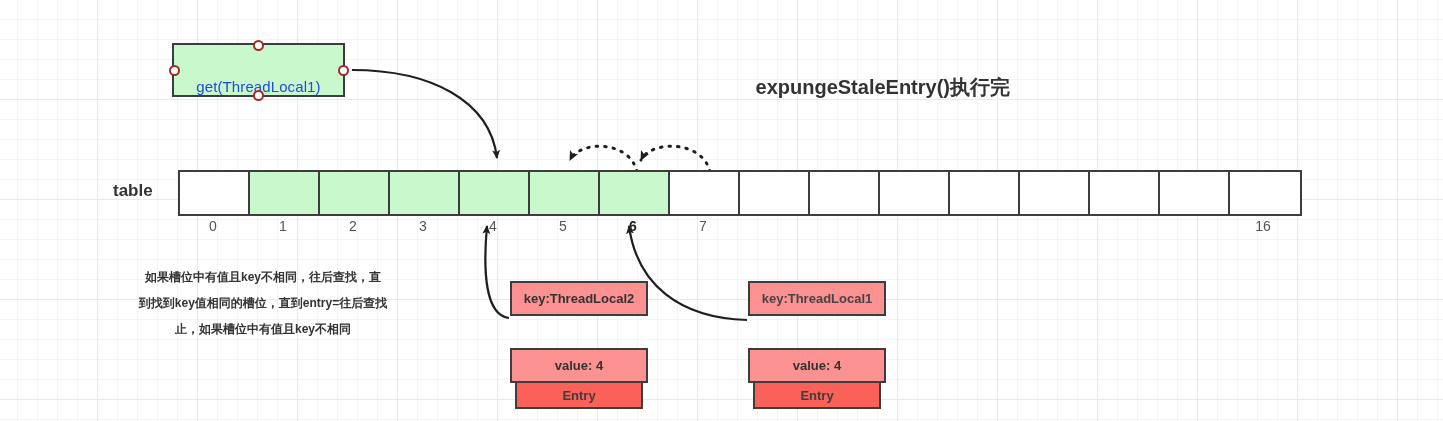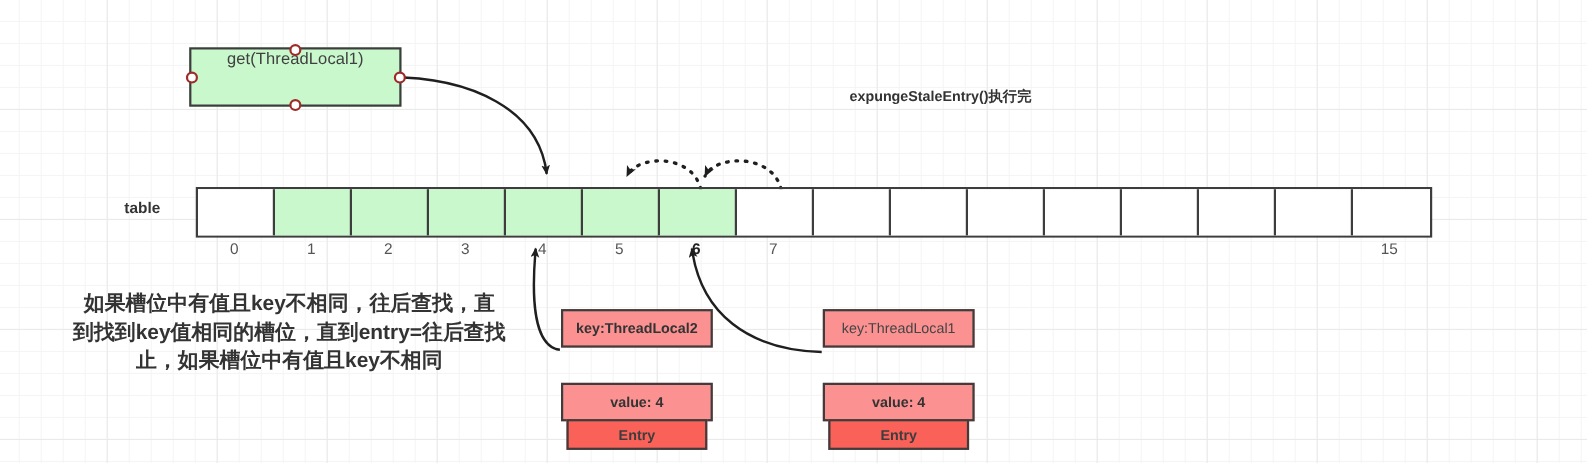--- a/index.html
+++ b/index.html
@@ -29,30 +29,30 @@
     width: 1443px;
     height: 421px;
     pointer-events: none;
   }
 
   
   #get-node {
     position: absolute;
     left: 172px;
     top: 43px;
-    width: 193px;
+    width: 173px;
     height: 54px;
     background: #c9f8cd;
     border: 2px solid #3d3d3d;
     box-sizing: border-box;
     display: flex;
-    align-items: flex-start;
+    align-items: flex-end;
     justify-content: center;
     font-size: 15px;
-    color: #404040;
+    color: #1d4ed8;
     letter-spacing: 0.1px;
   }
   .port {
     position: absolute;
     width: 11px;
     height: 11px;
     border-radius: 50%;
     background: #ffffff;
     border: 2px solid #9e2b27;
     box-sizing: border-box;
@@ -61,33 +61,33 @@
   .port.bot  { left: 50%; margin-left: -5.5px; bottom: -5.5px; }
   .port.left { top: 50%; margin-top: -5.5px; left: -5.5px; }
   .port.right{ top: 50%; margin-top: -5.5px; right: -5.5px; }
 
   
   #title-note {
     position: absolute;
     left: 700px;
     top: 75px;
     width: 310px;
-    text-align: center;
-    font-size: 13px;
+    text-align: right;
+    font-size: 20px;
     font-weight: bold;
     color: #333333;
     line-height: 25px;
   }
 
   
   #table-label {
     position: absolute;
     left: 113px;
     top: 181px;
-    font-size: 14px;
+    font-size: 17px;
     font-weight: bold;
     color: #333333;
   }
   #table-row {
     position: absolute;
     left: 178px;
     top: 170px;
     height: 46px;
     display: flex;
     border: 2px solid #3d3d3d;
@@ -118,21 +118,21 @@
   }
   .idx.em { font-weight: bold; color: #222222; }
 
   
   #left-note {
     position: absolute;
     left: 48px;
     top: 264px;
     width: 430px;
     text-align: center;
-    font-size: 19px;
+    font-size: 12px;
     font-weight: bold;
     color: #333333;
     line-height: 26px;
   }
 
   
   .entry-box {
     position: absolute;
     width: 138px;
   }
@@ -142,21 +142,21 @@
     background: #fb9191;
     height: 35px;
     display: flex;
     align-items: center;
     justify-content: center;
     font-size: 13px;
     color: #333333;
     margin-top: -2px;
   }
   .entry-box .row.key { font-weight: bold; }
-  .entry-box .row.key.normal { font-weight: normal; color: #444444; }
+  .entry-box .row.key.normal { font-weight: bold; color: #444444; }
   .entry-box .row.value { font-weight: bold; margin-top: 32px; }
   .entry-box .row.tail {
     background: #fa6158;
     font-weight: bold;
     color: #3d3d3d;
     height: 28px;
     width: 128px;
     margin-left: 5px;
   }
   #entry-1 { left: 510px; top: 283px; }
@@ -228,21 +228,21 @@
       <div class="idx">5</div>
       <div class="idx em">6</div>
       <div class="idx">7</div>
       <div class="idx"></div>
       <div class="idx"></div>
       <div class="idx"></div>
       <div class="idx"></div>
       <div class="idx"></div>
       <div class="idx"></div>
       <div class="idx"></div>
-      <div class="idx">15</div>
+      <div class="idx">16</div>
     </div>
 
   <div id="left-note">
     <div>如果槽位中有值且key不相同，往后查找，直</div>
     <div>到找到key值相同的槽位，直到entry=往后查找</div>
     <div>止，如果槽位中有值且key不相同</div>
   </div>
 
   <div class="entry-box" id="entry-1">
     <div class="row key">key:ThreadLocal2</div>

